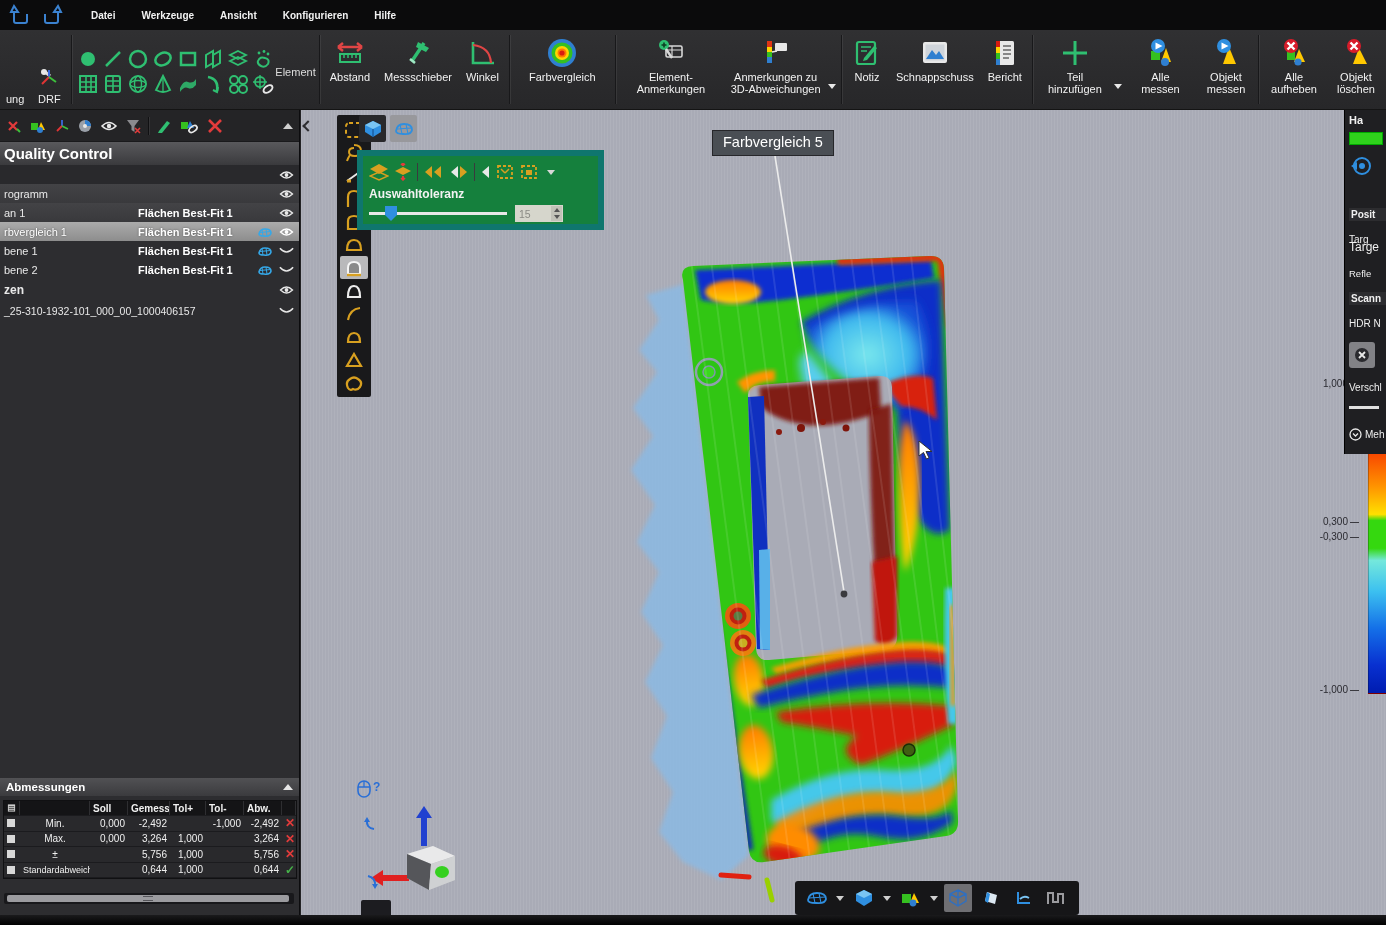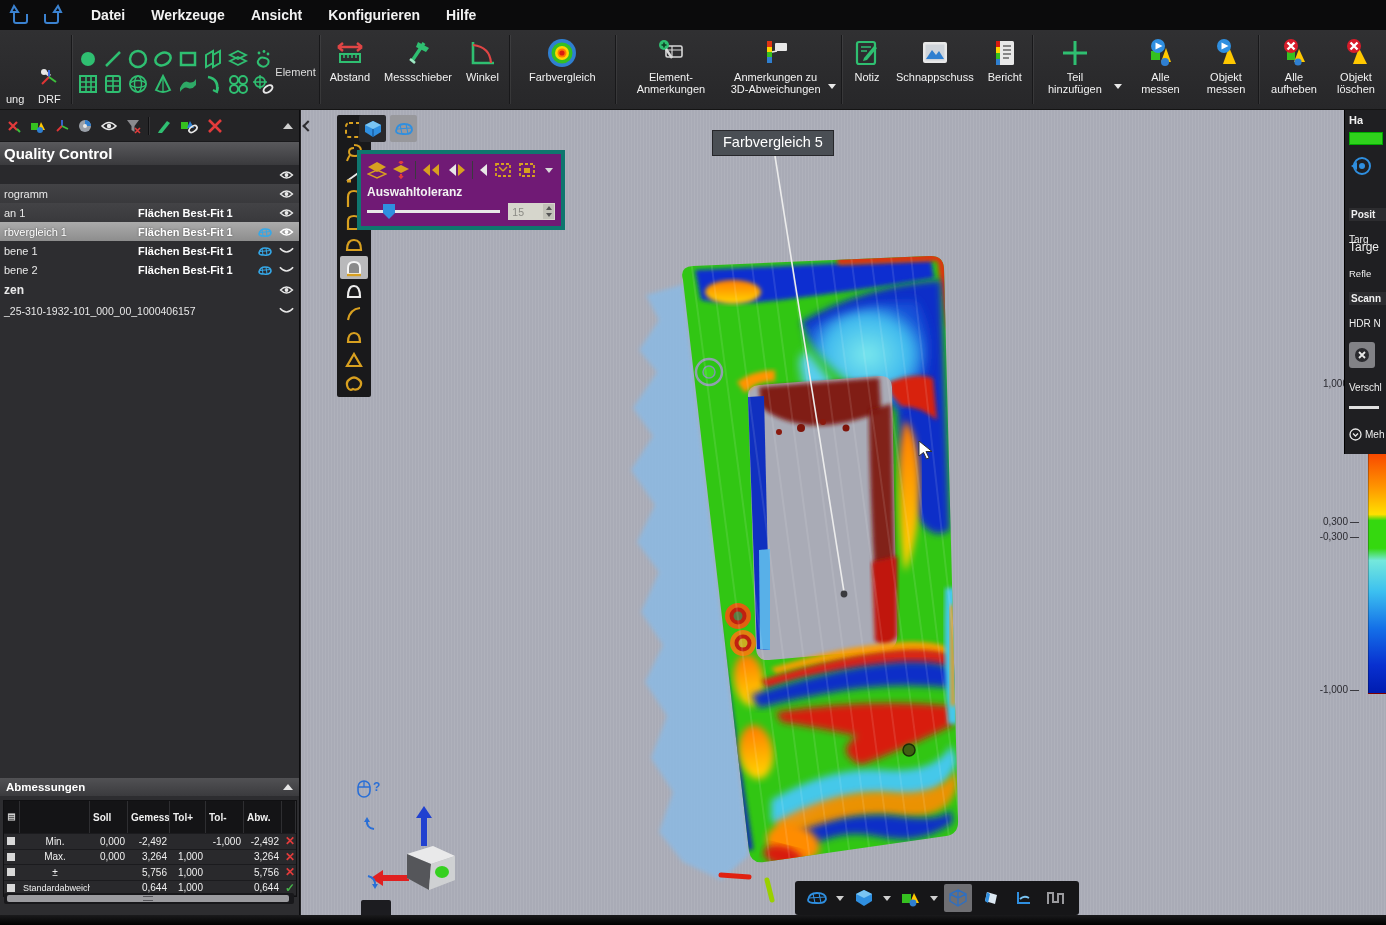--- a/index.html
+++ b/index.html
@@ -4,21 +4,21 @@
 <style>
 *{margin:0;padding:0;box-sizing:border-box}
 html,body{background:#000}
 #screen{position:relative;width:1386px;height:925px;overflow:hidden;
   font-family:"Liberation Sans",sans-serif;background:#232326;color:#eee}
 
 
 .menubar{position:absolute;left:0;top:0;width:100%;height:30px;background:#0b0b0c;
   display:flex;align-items:center}
 .undo-wrap{display:flex;gap:8px;padding:0 14px 0 8px}
-.mitem{color:#f2f2f2;font-size:14px;font-weight:bold;padding:0 13px;cursor:default}
+.mitem{color:#f2f2f2;font-size:10px;font-weight:bold;padding:0 13px;cursor:default}
 
 
 .ribbon{position:absolute;left:0;top:30px;width:100%;height:80px;
   background:linear-gradient(#303032,#272729);display:flex;align-items:stretch;
   border-bottom:1px solid #141414}
 .rsep{width:1px;background:#18181a;box-shadow:1px 0 0 rgba(255,255,255,.07);margin:5px 3px}
 .rbtn{display:flex;flex-direction:column;align-items:center;justify-content:flex-start;
   padding:5px 7px 2px;color:#f2f2f2;font-size:11px;text-align:center;line-height:1.12}
 .rbtn .ric{height:36px;display:flex;align-items:center;justify-content:center}
 .rbtn .rlabel{max-width:92px}
@@ -50,21 +50,21 @@
 
 
 .dimhead{position:absolute;left:0;top:668px;width:100%;height:18px;
   background:linear-gradient(#515154,#3b3b3e);display:flex;align-items:center;
   padding:0 6px;font-size:11.5px;font-weight:bold;color:#fff}
 .dim-collapse{margin-left:auto;width:0;height:0;border-left:5px solid transparent;
   border-right:5px solid transparent;border-bottom:6px solid #e6e6e6}
 .dtable{position:absolute;left:3px;top:690px;width:294px;background:#202023;border:1px solid #101012}
 .drow{display:grid;grid-template-columns:16px 70px 38px 42px 36px 38px 38px 14px;
   height:15.5px;align-items:center;font-size:10px;color:#f0f0f0;background:#29292c;border-bottom:1px solid #1b1b1e}
-.drow.hdr{background:#141416;font-weight:bold;height:33px}
+.drow.hdr{background:#141416;font-weight:bold;height:15px}
 .drow.hdr .dc{border-right:1px solid #2e2e31;height:100%;display:flex;align-items:center;padding:0 3px}
 .dc{padding:0 3px;overflow:hidden;white-space:nowrap}
 .dc.num{text-align:right;justify-self:stretch}
 .dname{text-align:center}
 .chk{width:8px;height:8px;background:#d8d8d8;margin-left:3px}
 .stat-x{color:#e23b3b;font-weight:bold;font-size:12px}
 .stat-ok{color:#46b44a;font-weight:bold;font-size:12px}
 .hscroll{position:absolute;left:4px;top:783px;width:290px;height:11px;background:#18181b;border-radius:2px}
 .hthumb{position:absolute;left:3px;top:2px;width:282px;height:7px;background:#9b9b9f;border-radius:2px}
 .hgrip{position:absolute;left:50%;top:1px;width:10px;height:5px;margin-left:-5px;
@@ -77,22 +77,22 @@
   background:repeating-linear-gradient(90deg,rgba(255,255,255,.07) 0 1px,rgba(0,0,0,0) 1px 3px)}
 .collapse-left{position:absolute;left:3px;top:12px;width:8px;height:8px;
   border-left:2px solid #2c2c30;border-bottom:2px solid #2c2c30;transform:rotate(45deg)}
 .toolstrip{position:absolute;left:36px;top:5px;width:34px;background:#19191b;border-radius:2px;
   display:flex;flex-direction:column;align-items:center;padding:3px 0}
 .tstile{width:28px;height:23px;display:flex;align-items:center;justify-content:center}
 .tstile.on{background:#b9b9bb;border-radius:2px}
 .vtabs{position:absolute;left:58px;top:5px;display:flex;gap:4px}
 .vtab{width:27px;height:27px;display:flex;align-items:center;justify-content:center;background:#28282b;border-radius:2px}
 .vtab.on{background:#98989c}
-.floatpanel{position:absolute;left:56px;top:40px;width:208px;height:80px;background:#701a75;
-  border:4px solid #0f766e;padding:3px 6px}
+.floatpanel{position:absolute;left:56px;top:40px;width:247px;height:80px;background:#15803d;
+  border:6px solid #0f766e;padding:3px 6px}
 .fp-row{display:flex;align-items:center;gap:4px;height:26px}
 .fp-sep{width:1px;height:18px;background:#3a3a3e}
 .fp-caret{width:0;height:0;border-left:4px solid transparent;border-right:4px solid transparent;
   border-top:5px solid #d8d8d8;margin-left:4px}
 .fp-label{font-size:12px;font-weight:bold;color:#f2f2f2;margin-top:2px}
 .fp-slider{display:flex;align-items:center;gap:8px;margin-top:4px}
 .fp-track{position:relative;width:138px;height:3px;background:#e8e8e8}
 .fp-handle{position:absolute;left:16px;top:-6px;width:12px;height:15px;background:#2f8fe0;
   clip-path:polygon(0 0,100% 0,100% 60%,50% 100%,0 60%)}
 .fp-num{width:48px;height:17px;background:#d6d6cc;color:#8a8a84;font-size:10.5px;

